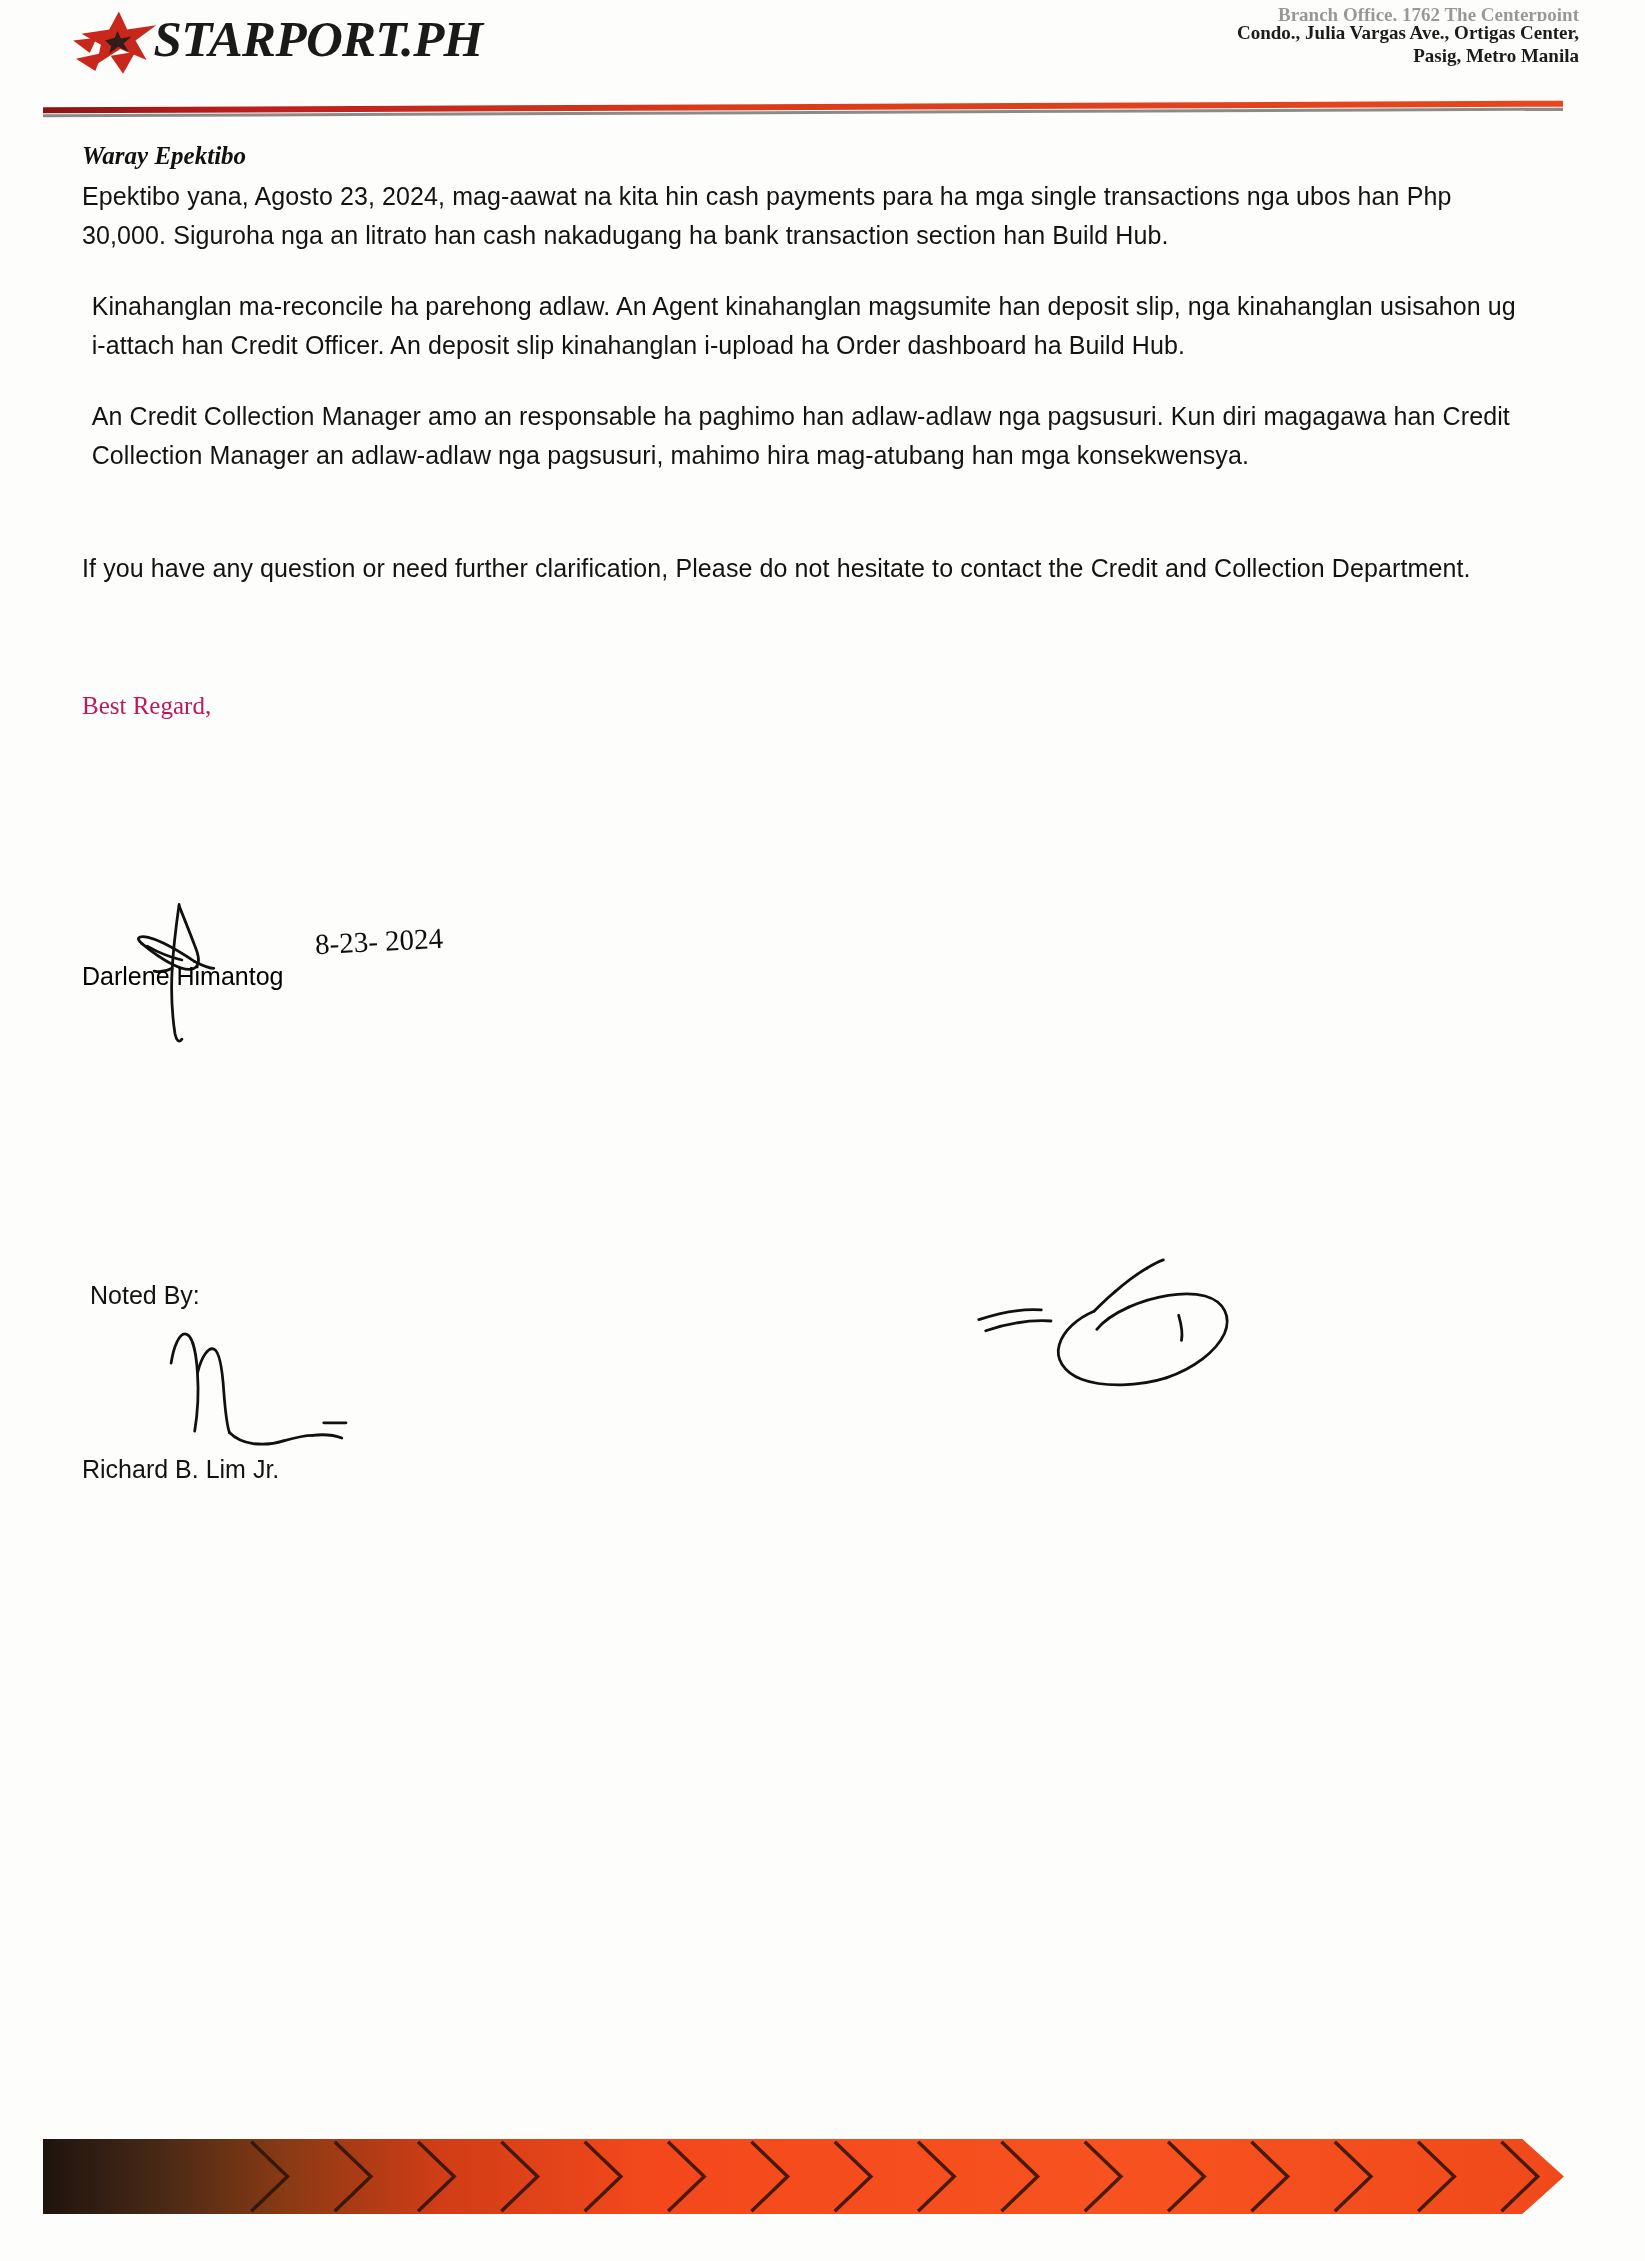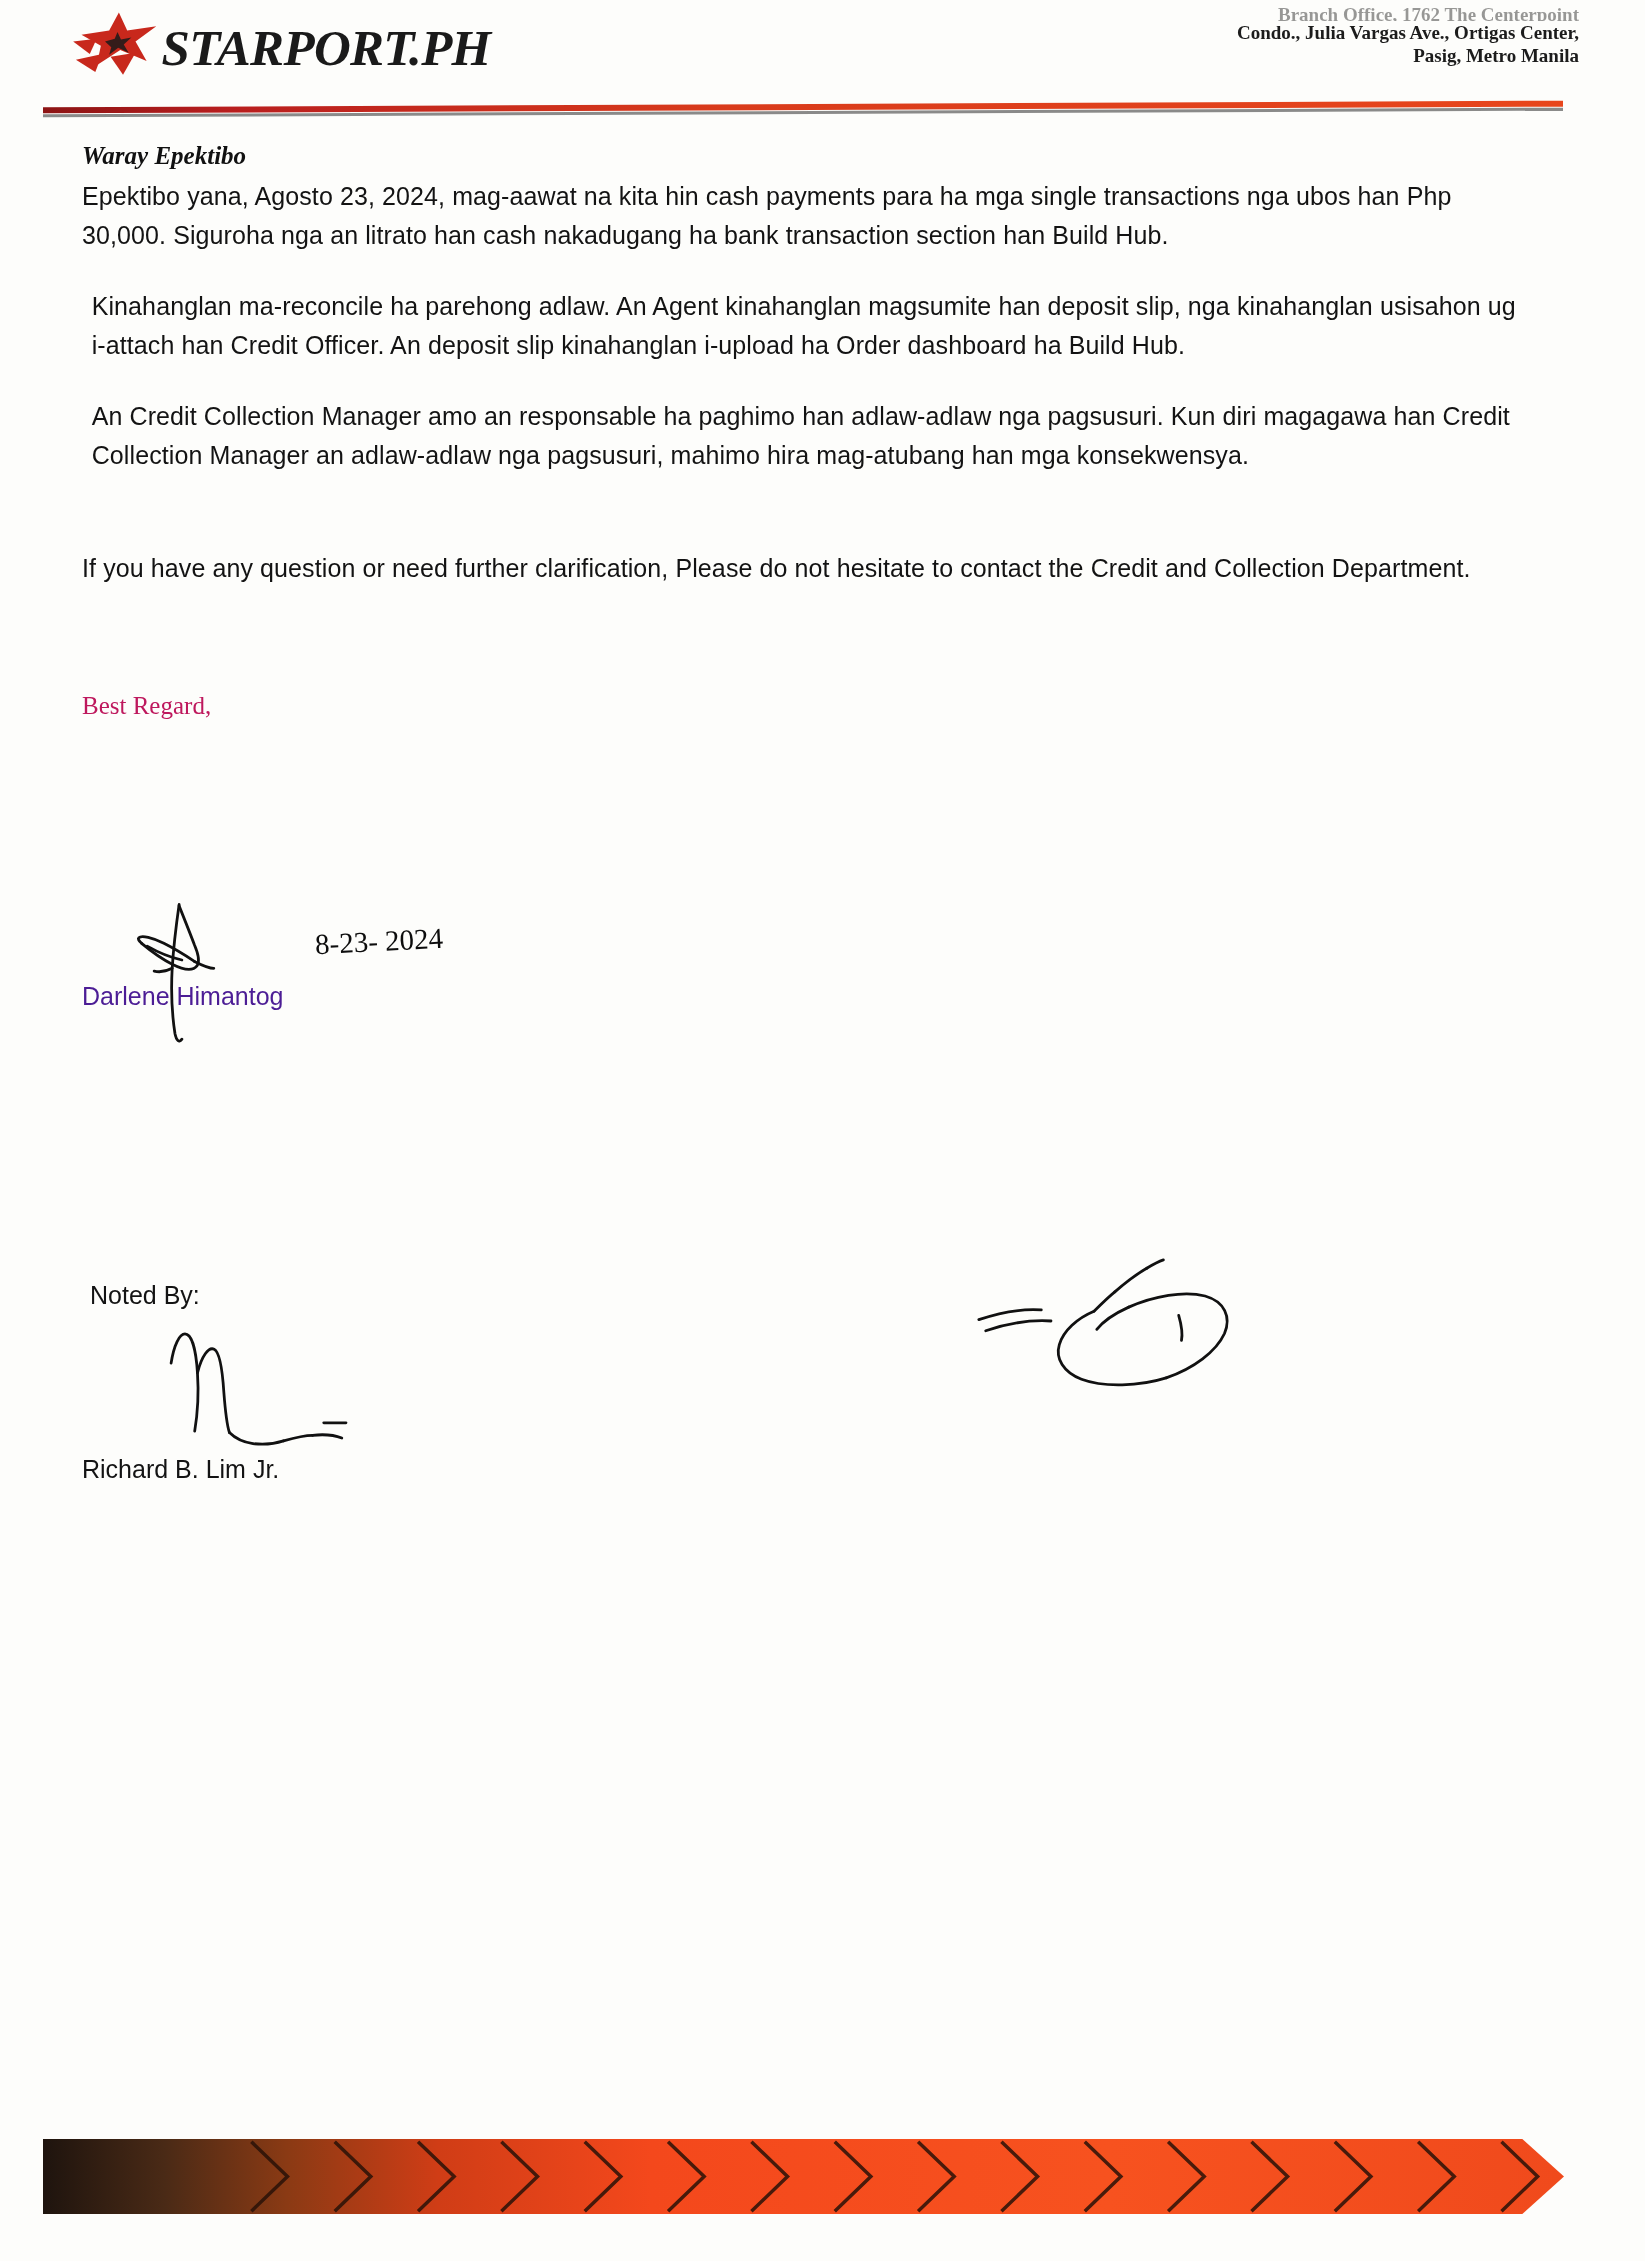--- a/index.html
+++ b/index.html
@@ -24,23 +24,22 @@
     top: 0;
     left: 0;
     width: 1645px;
     height: 128px;
   }
   .logo-block {
     position: absolute;
     left: 69px;
     top: 9.7px;
     display: flex;
-    align-items: center;
+    align-items: flex-start;
     height: 76px;
-    gap: 8px;
   }
   .logo-star {
     position: relative;
     width: 97px;
     height: 73px;
   }
   .logo-text {
     font-family: "Liberation Serif", serif;
     font-weight: bold;
     font-style: italic;
@@ -129,23 +128,22 @@
     top: 896px;
     width: 625px;
     height: 153px;
   }
   .sig1-name {
     position: absolute;
     left: 7px;
     top: 66px;
     font-family: "Liberation Sans", sans-serif;
     font-size: 25px;
-    color: #4c1d95;
+    color: #000000;
     white-space: nowrap;
-    margin-top: 20px;
   }
   .sig1-date {
     position: absolute;
     left: 240px;
     top: 29px;
     font-family: "Liberation Serif", serif;
     font-size: 29px;
     color: #0d0d0d;
     transform: rotate(-3deg);
     white-space: nowrap;

